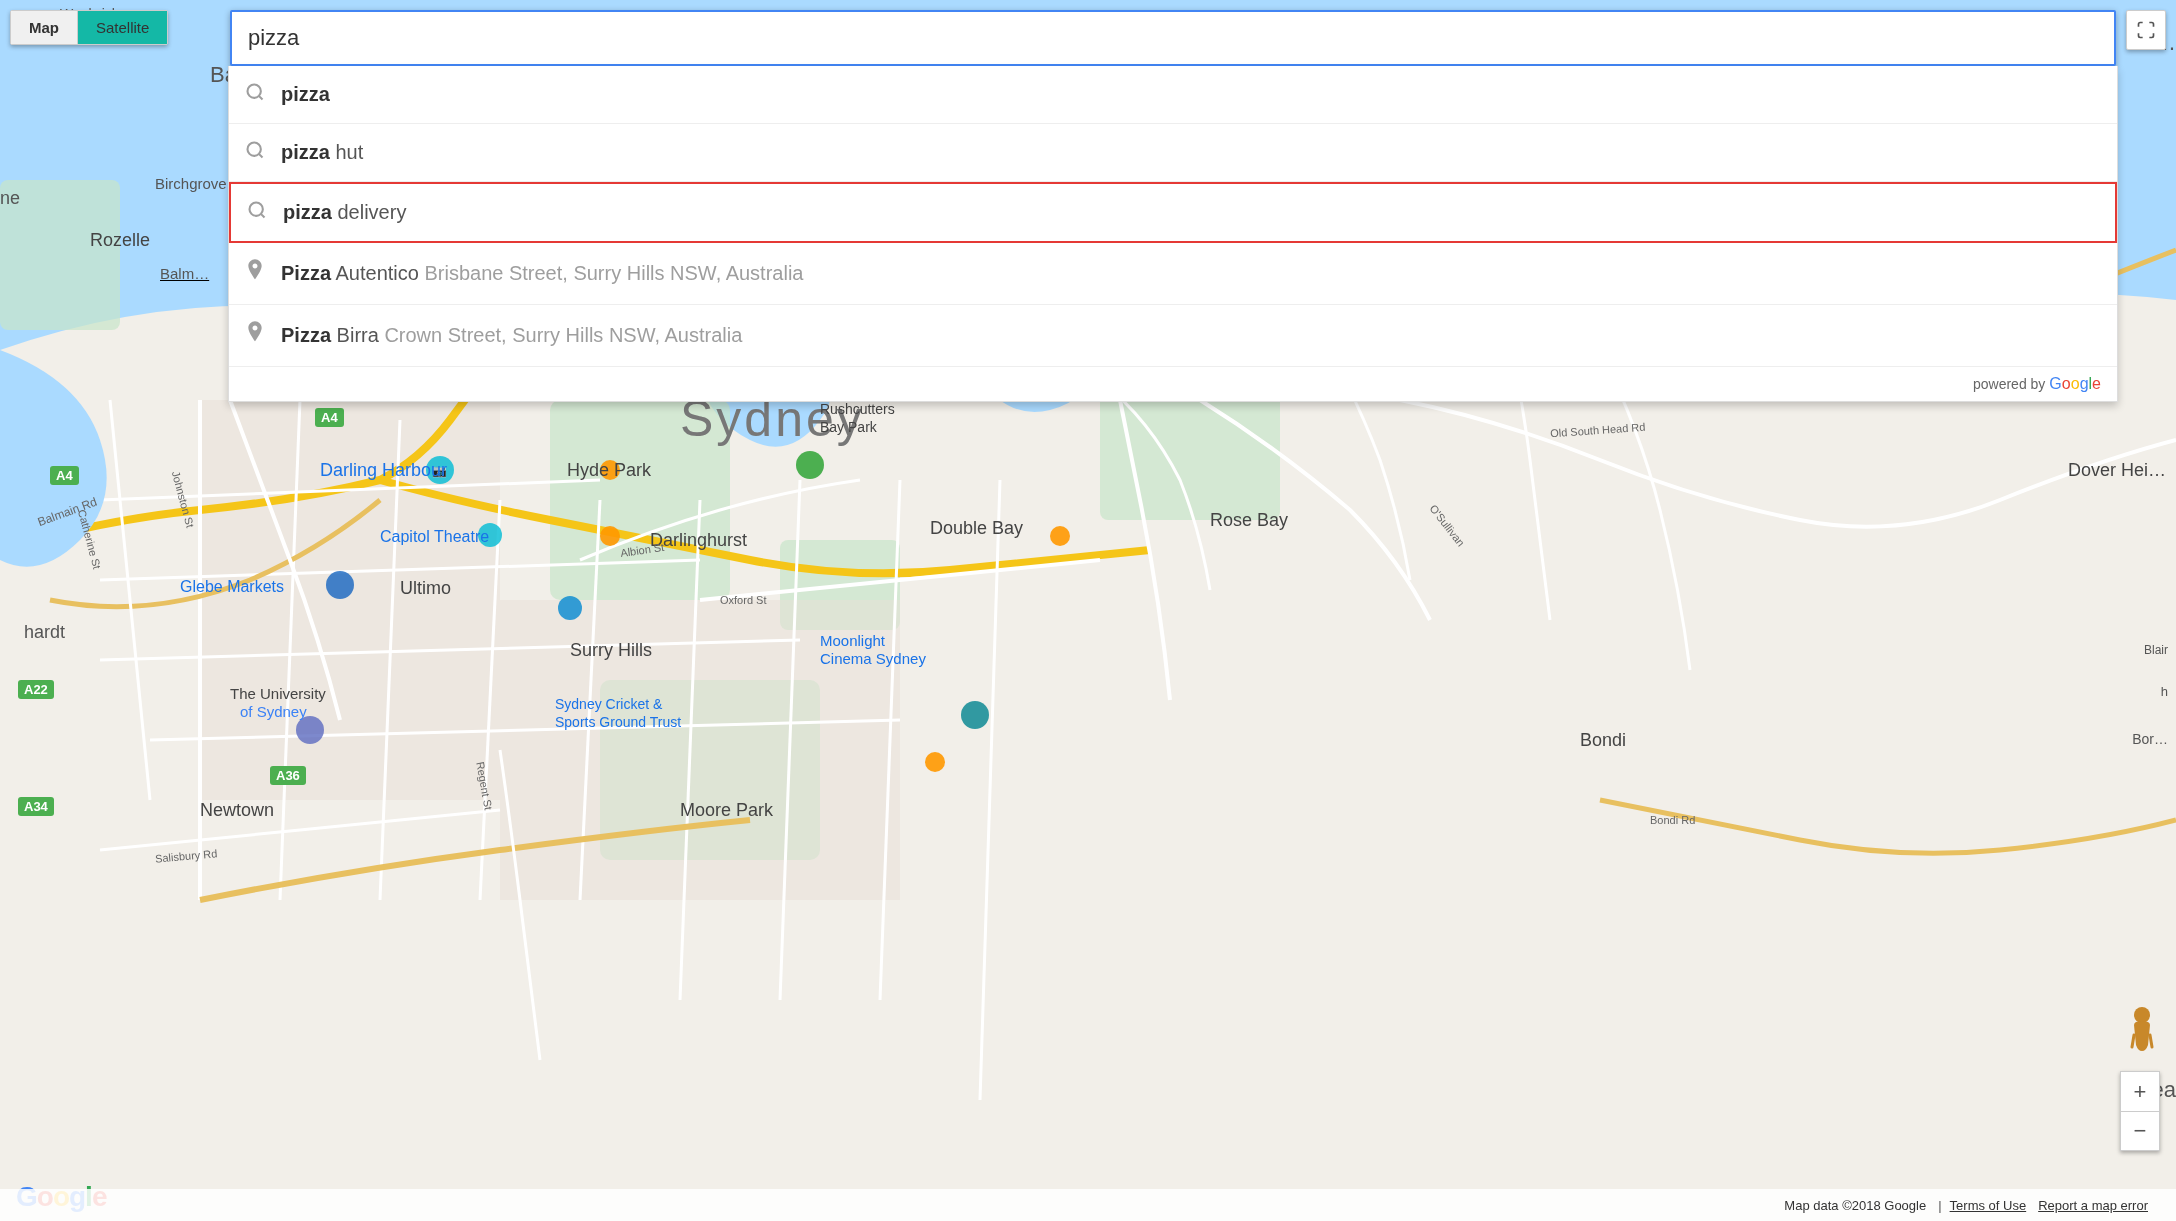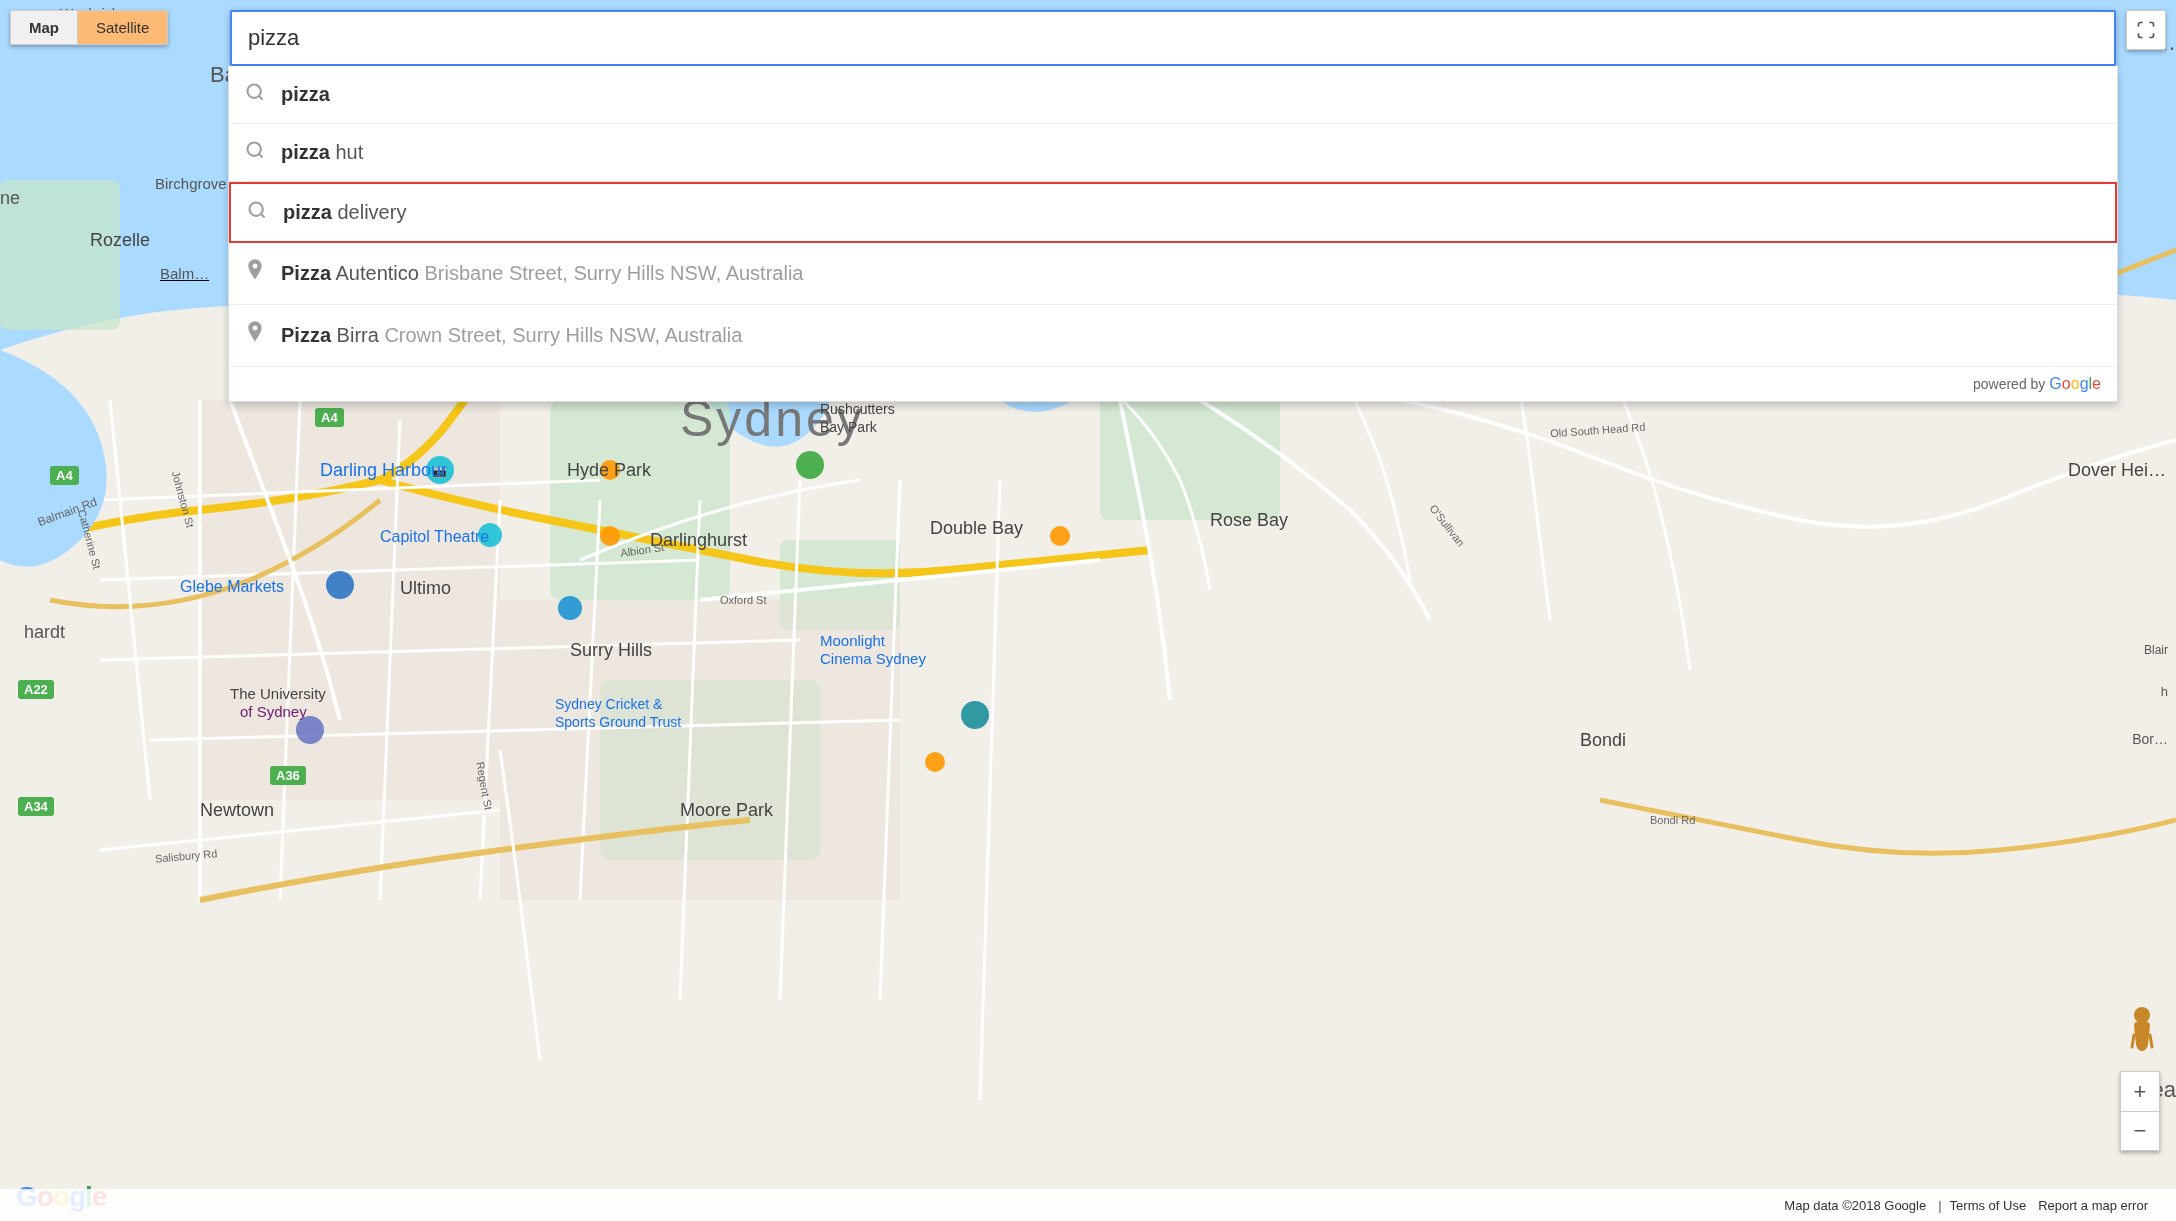--- a/index.html
+++ b/index.html
@@ -31,21 +31,21 @@
       border: 1px solid #ccc;
       border-radius: 2px;
       box-shadow: 0 2px 4px rgba(0,0,0,0.3);
       z-index: 100;
     }
     .map-type-btn {
       padding: 8px 18px;
       font-size: 15px;
       font-weight: 500;
       cursor: pointer;
-      background: #fdba74;
+      background: #14b8a6;
       border: none;
       color: #333;
     }
     .map-type-btn.active {
       background: #f0f0f0;
       font-weight: 600;
     }
     .map-type-btn:first-child {
       border-right: 1px solid #ccc;
     }
@@ -230,20 +230,21 @@
 
     .bottom-bar-text {
       font-size: 13px;
       color: #333;
       margin-right: 12px;
     }
 
     .bottom-bar-link {
       font-size: 13px;
       color: #333;
+      text-decoration: underline;
       cursor: pointer;
       margin-right: 12px;
     }
 
     
     .google-logo {
       position: absolute;
       bottom: 8px;
       left: 16px;
       z-index: 100;
@@ -501,21 +502,21 @@
   <span style="font-size:50px; font-weight:300; color:#777; letter-spacing:3px;">Sydney</span>
 </div>
 <div class="map-label" style="left:650px; top:530px;">
   <span class="label-suburb">Darlinghurst</span>
 </div>
 <div class="map-label" style="left:570px; top:640px;">
   <span class="label-suburb">Surry Hills</span>
 </div>
 <div class="map-label" style="left:230px; top:685px;">
   <span class="label-suburb" style="font-size:15px; color:#444;">The University</span>
-  <br><span class="label-suburb" style="font-size:15px; color:#701a75; margin-left:10px;">of Sydney</span>
+  <br><span class="label-suburb" style="font-size:15px; color:#3b82f6; margin-left:10px;">of Sydney</span>
 </div>
 <div class="map-label" style="left:820px; top:400px;">
   <span class="label-suburb" style="font-size:14px;">Rushcutters</span>
   <br><span class="label-suburb" style="font-size:14px;">Bay Park</span>
 </div>
 <div class="map-label" style="left:930px; top:518px;">
   <span class="label-suburb">Double Bay</span>
 </div>
 <div class="map-label" style="left:820px; top:632px;">
   <span class="label-blue" style="font-size:15px;">Moonlight</span>

